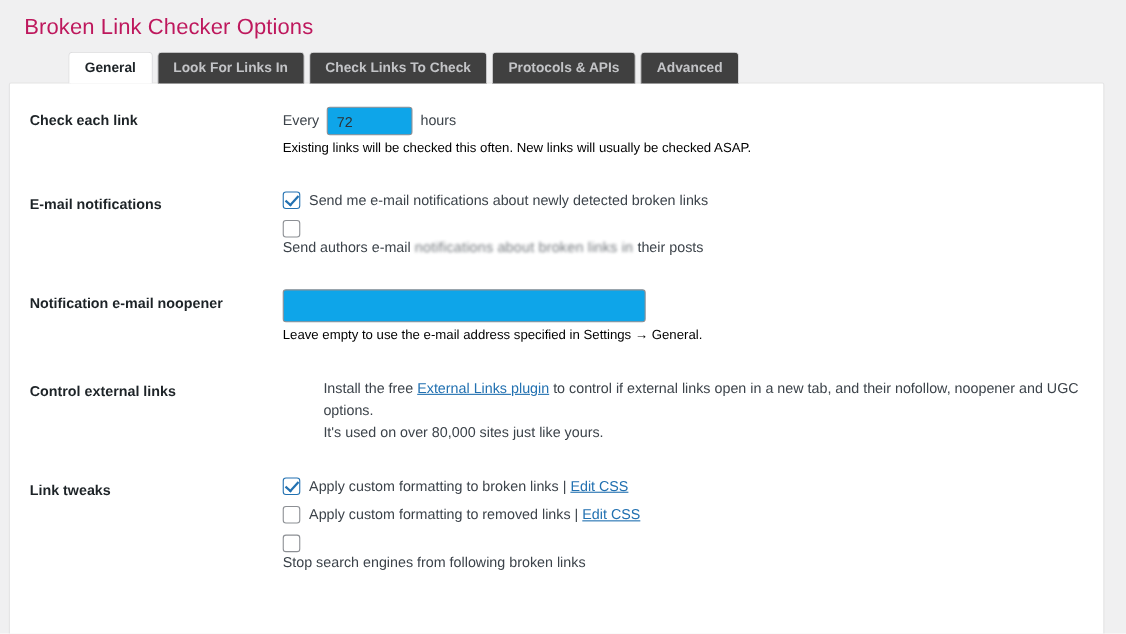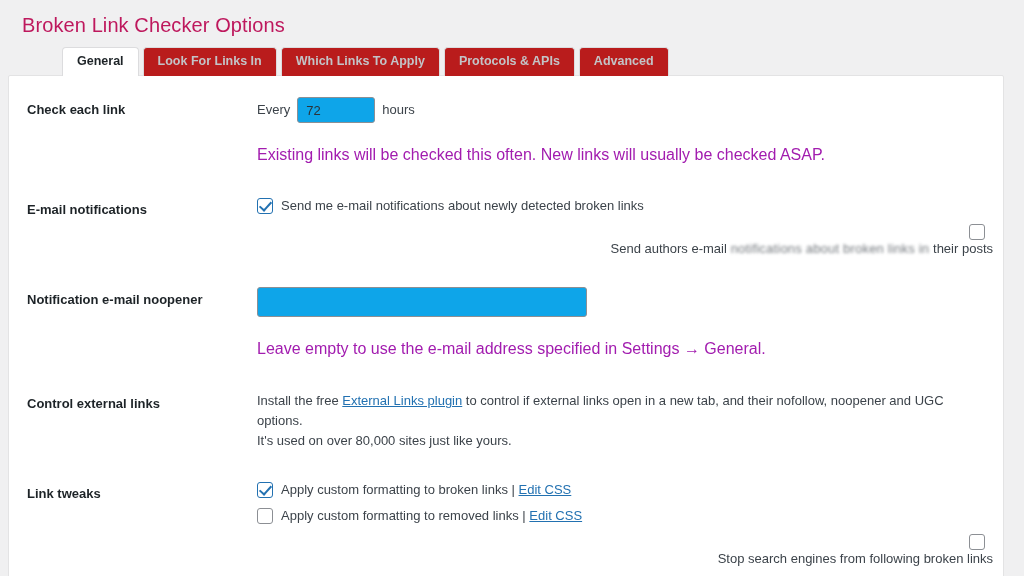--- a/index.html
+++ b/index.html
@@ -40,21 +40,21 @@
   }
   .tab {
     font-size: 12.5px;
     font-weight: 700;
     padding: 6px 14px 7px 14px;
     margin-right: 4px;
     line-height: 15px;
     border: 1px solid #dcdcde;
     border-bottom: none;
     border-radius: 4px 4px 0 0;
-    background: #b91c1c;
+    background: #404040;
     color: #c3c4c7;
     position: relative;
     top: 1px;
     white-space: nowrap;
   }
   .tab.active {
     background: #ffffff;
     color: #1d2327;
     border-color: #dcdcde;
     z-index: 4;
@@ -128,31 +128,31 @@
     border-radius: 3px;
     background: #0ea5e9;
     padding: 3px 8px;
     height: 26px;
     line-height: 20px;
   }
   input.num-input { width: 78px; }
   input.email-input { width: 330px; height: 30px; }
 
   .description {
-    font-size: 16px;
-    color: #a21caf;
-    margin-top: 20px;
+    font-size: 12px;
+    color: #000000;
+    margin-top: 2px;
     line-height: 1.5;
   }
-  .desc-block { font-size: 13px; color: #3c434a; line-height: 1.55; max-width: 712px; }
+  .desc-block { font-size: 13px; color: #3c434a; line-height: 1.55; max-width: 712px; margin-left: 37px; }
 
   
   .check-row {
     display: flex;
-    align-items: flex-end;
+    align-items: flex-start;
     margin-bottom: 9px;
     font-size: 13px;
     color: #3c434a;
   }
   .check-row:last-child { margin-bottom: 0; flex-direction: column; }
   .cbox {
     width: 16px;
     height: 16px;
     min-width: 16px;
     border: 1px solid #8c8f94;
@@ -186,21 +186,21 @@
   }
 </style>
 </head>
 <body>
 
 <h1 id="page-title">Broken Link Checker Options</h1>
 
 <div id="tab-bar">
   <div class="tab active">General</div>
   <div class="tab">Look For Links In</div>
-  <div class="tab">Which Links To Apply</div>
+  <div class="tab">Check Links To Check</div>
   <div class="tab">Protocols &amp; APIs</div>
   <div class="tab">Advanced</div>
 </div>
 
 <div id="settings-panel">
   <table class="form-table">
     <tbody>
 
 
       <tr>

